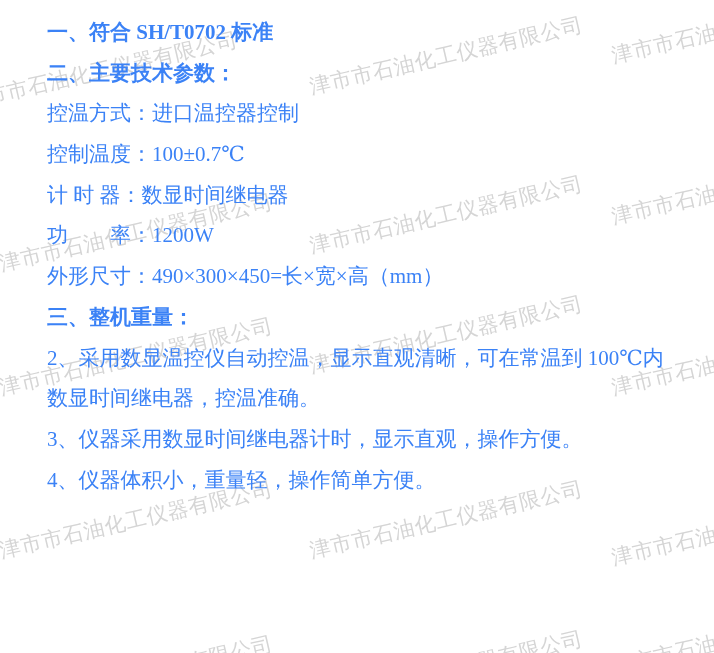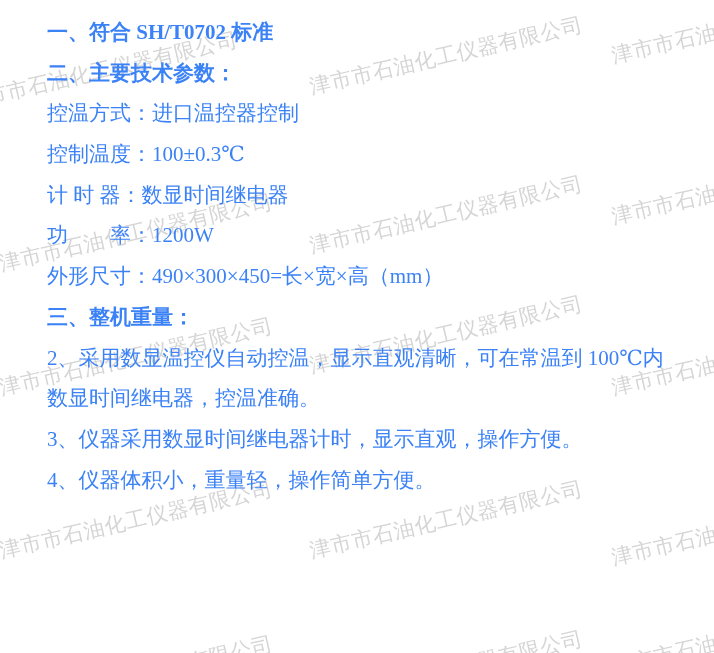--- a/index.html
+++ b/index.html
@@ -66,21 +66,21 @@
       <span class="wm" style="left: 310px; top: 537px; color: rgb(213, 213, 213);">津市市石油化工仪器有限公司</span>
       <span class="wm" style="left: 612px; top: 544px; color: rgb(213, 213, 213);">津市市石油化工仪器有限公司</span>
       <span class="wm" style="left: 0px; top: 692px; color: rgb(213, 213, 213);">津市市石油化工仪器有限公司</span>
       <span class="wm" style="left: 310px; top: 687px; color: rgb(213, 213, 213);">津市市石油化工仪器有限公司</span>
       <span class="wm" style="left: 612px; top: 653px; color: rgb(213, 213, 213);">津市市石油化工仪器有限公司</span>
     </div>
   <div class="content">
       <p class="line heading">一、符合 SH/T0702 标准</p>
       <p class="line heading">二、主要技术参数：</p>
       <p class="line">控温方式：进口温控器控制</p>
-      <p class="line">控制温度：100±0.3℃</p>
+      <p class="line">控制温度：100±0.7℃</p>
       <p class="line">计 时 器：数显时间继电器</p>
       <p class="line">功　　率：1200W</p>
       <p class="line">外形尺寸：490×300×450=长×宽×高（mm）</p>
       <p class="line heading">三、整机重量：</p>
       <p class="line">2、采用数显温控仪自动控温，显示直观清晰，可在常温到 100℃内</p>
       <p class="line">数显时间继电器，控温准确。</p>
       <p class="line">3、仪器采用数显时间继电器计时，显示直观，操作方便。</p>
       <p class="line">4、仪器体积小，重量轻，操作简单方便。</p>
     </div>
 </div>

